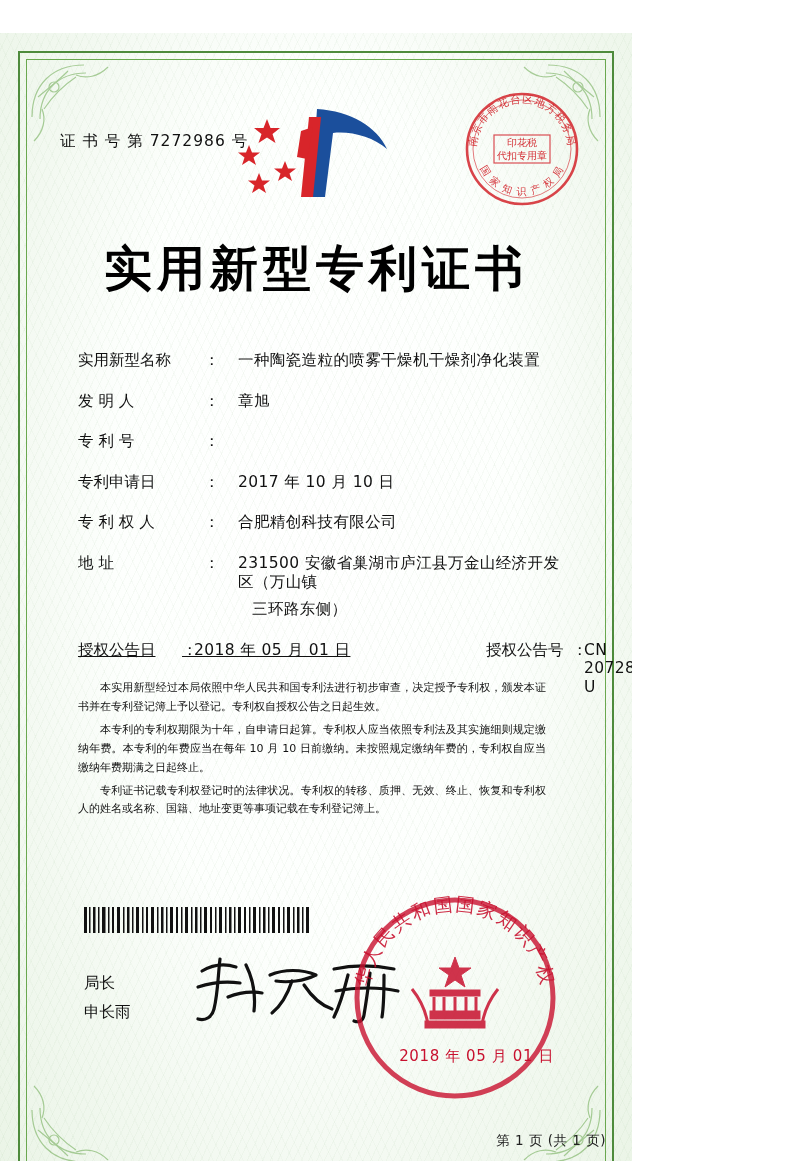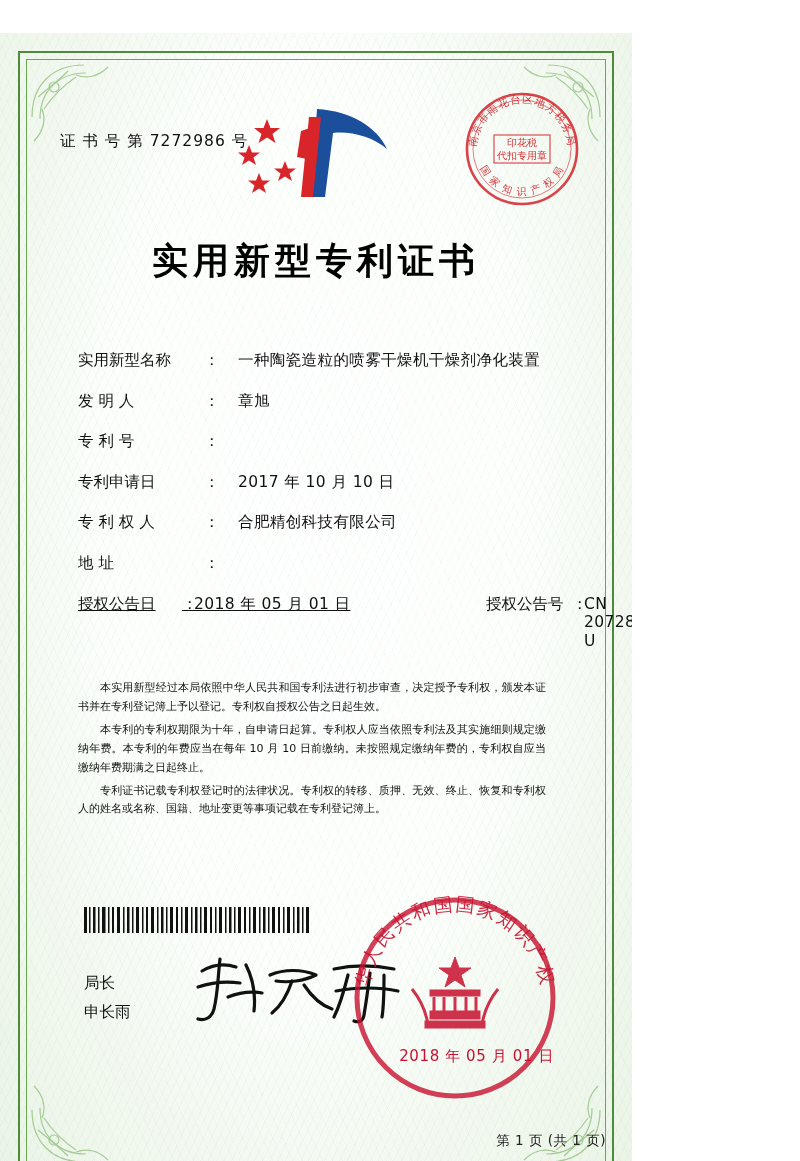--- a/index.html
+++ b/index.html
@@ -91,21 +91,21 @@
     width: 124px;
     height: 124px;
   }
 
   .title {
     position: absolute;
     left: 0; right: 0;
     top: 178px;
     text-align: center;
     font-family: "DejaVu Serif", "Liberation Serif", serif;
-    font-size: 36px;
+    font-size: 48px;
     font-weight: bold;
     letter-spacing: 5px;
     color: #000;
   }
 
   
   .fields {
     position: absolute;
     left: 52px;
     right: 40px;
@@ -350,20 +350,24 @@
 
       <div class="field-row">
         <span class="field-label spread">专 利 权 人</span>
         <span class="field-colon">：</span>
         <span class="field-value">合肥精创科技有限公司</span>
       </div>
 
       <div class="field-row">
         <span class="field-label spread">地      址</span>
         <span class="field-colon">：</span>
+        <span class="field-value">
+          <span>231500 安徽省巢湖市庐江县万金山经济开发区（万山镇</span>
+          <span class="line2">三环路东侧）</span>
+        </span>
       </div>
 
       <div class="field-row dual">
         <span class="dual-left">
           <span class="field-label">授权公告日</span>
           <span class="field-colon">：</span>
           <span class="field-value">2018 年 05 月 01 日</span>
         </span>
         <span class="dual-right">
           <span class="field-label">授权公告号</span>

